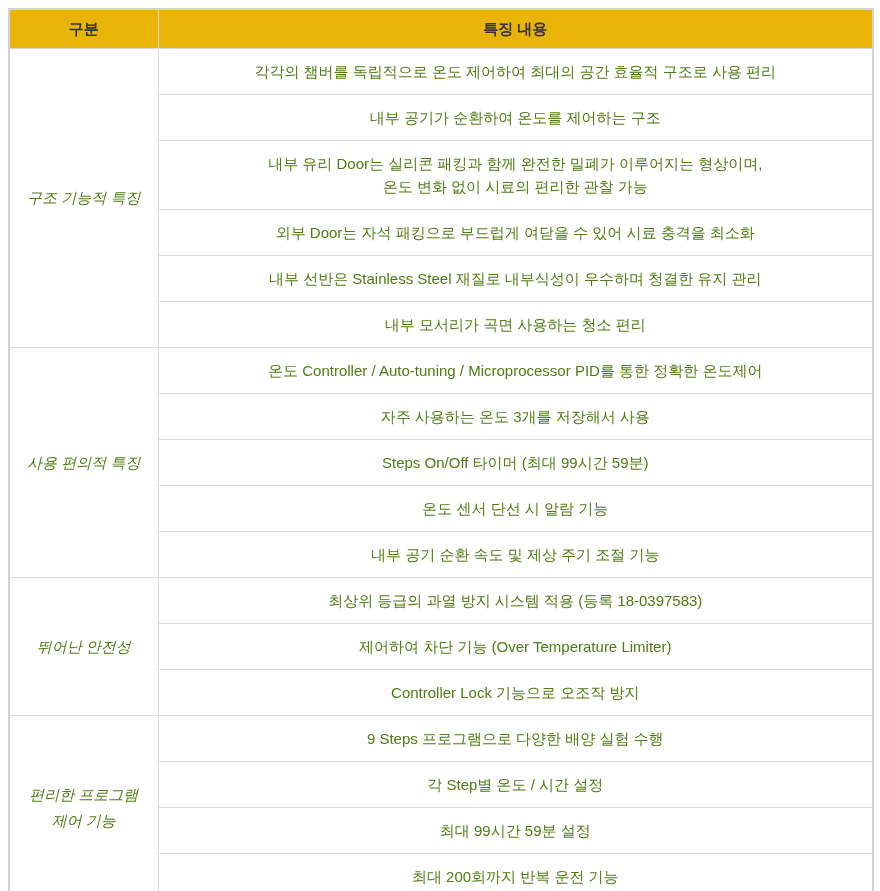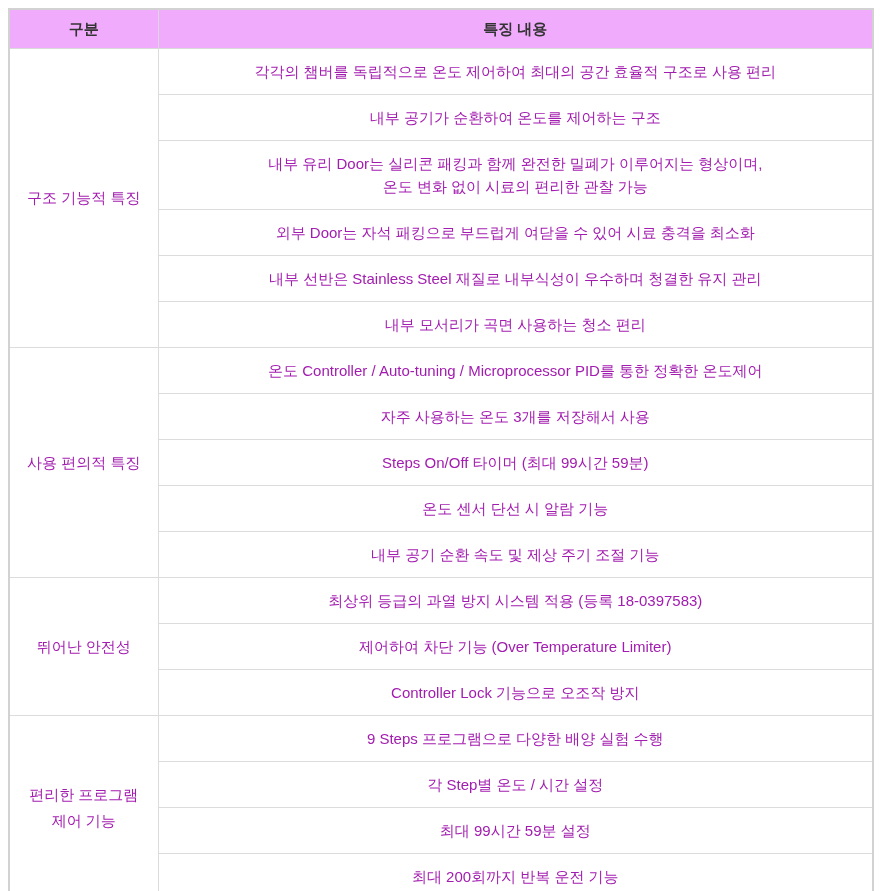--- a/index.html
+++ b/index.html
@@ -16,41 +16,42 @@
   table.features {
     border-collapse: collapse;
     table-layout: fixed;
     width: 864px;
     border: 2px solid #d2d2d2;
     border-bottom-width: 3px;
   }
   col.col-category { width: 149px; }
   col.col-feature  { width: 715px; }
   table.features th {
-    background: #f0abfc;
+    background: #eab308;
     border: 1px solid #d9d9d9;
     height: 38px;
     font-size: 15px;
     font-weight: bold;
     color: #333333;
     text-align: center;
     vertical-align: middle;
     padding: 0;
   }
   table.features td {
     border: 1px solid #dcdcdc;
     font-size: 15px;
-    color: #a21caf;
+    color: #4d7c0f;
     text-align: center;
     vertical-align: middle;
   }
   td.category {
     line-height: 26px;
     padding: 4px 14px;
     word-break: break-all;
+    font-style: italic;
   }
   td.feature {
     padding: 11px 10px;
     line-height: 23px;
     white-space: pre-line;
   }
 </style>
 </head>
 <body>
 

